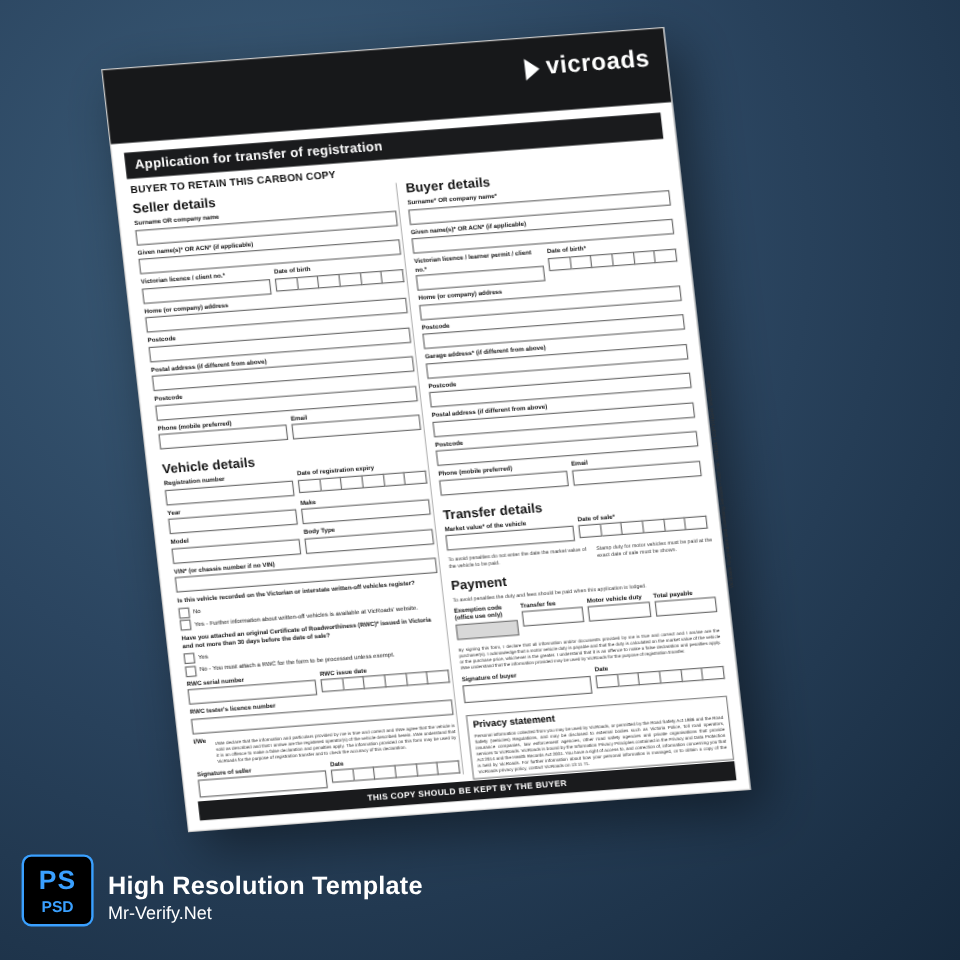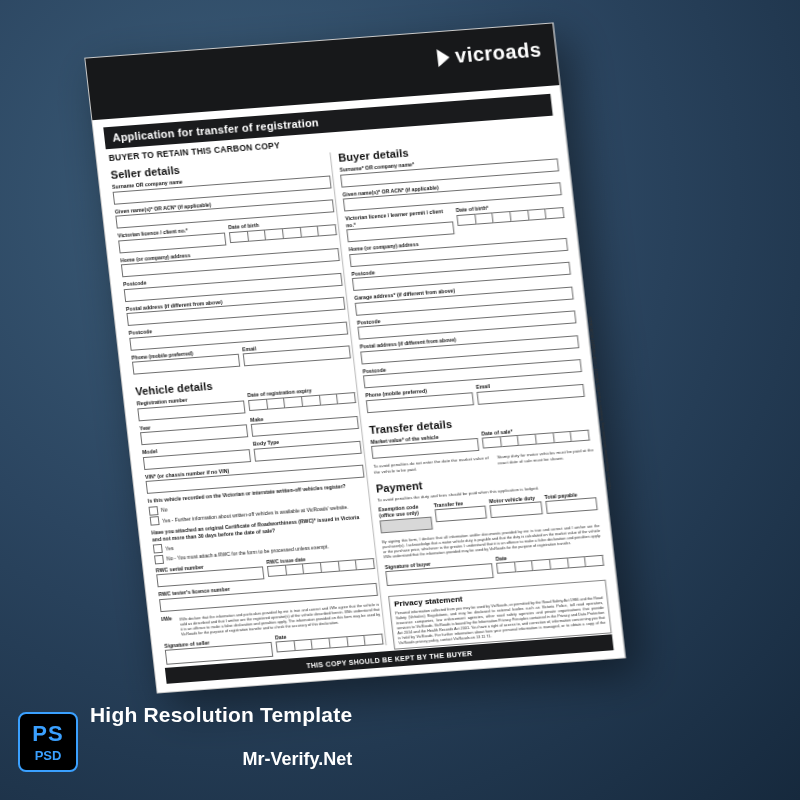--- a/index.html
+++ b/index.html
@@ -86,23 +86,23 @@
     position:absolute;left:0;right:0;bottom:0;height:110px;
   }
   .psd-badge{
     position:absolute;left:18px;bottom:28px;width:56px;height:56px;border-radius:8px;
     background:#000000;border:2px solid #3aa0ff;color:#3aa0ff;
     display:flex;flex-direction:column;align-items:center;justify-content:center;
     font-weight:bold;line-height:1;
   }
   .psd-badge .ps{font-size:22px;letter-spacing:1px;}
   .psd-badge .sub{font-size:13px;margin-top:4px;}
-  .cap-text{position:absolute;left:90px;bottom:30px;color:#fff;text-align:right;}
+  .cap-text{position:absolute;left:90px;bottom:30px;color:#fff;}
   .cap-title{font-size:21px;font-weight:bold;letter-spacing:.2px;}
-  .cap-sub{font-size:18px;margin-top:22px;font-weight:bold;}
+  .cap-sub{font-size:15px;margin-top:2px;}
 </style>
 </head>
 <body>
 
 <div id="doc-wrap">
   <div id="page">
 
     <div class="band-top"></div>
     <div class="logo">
       <span class="chev"></span>

